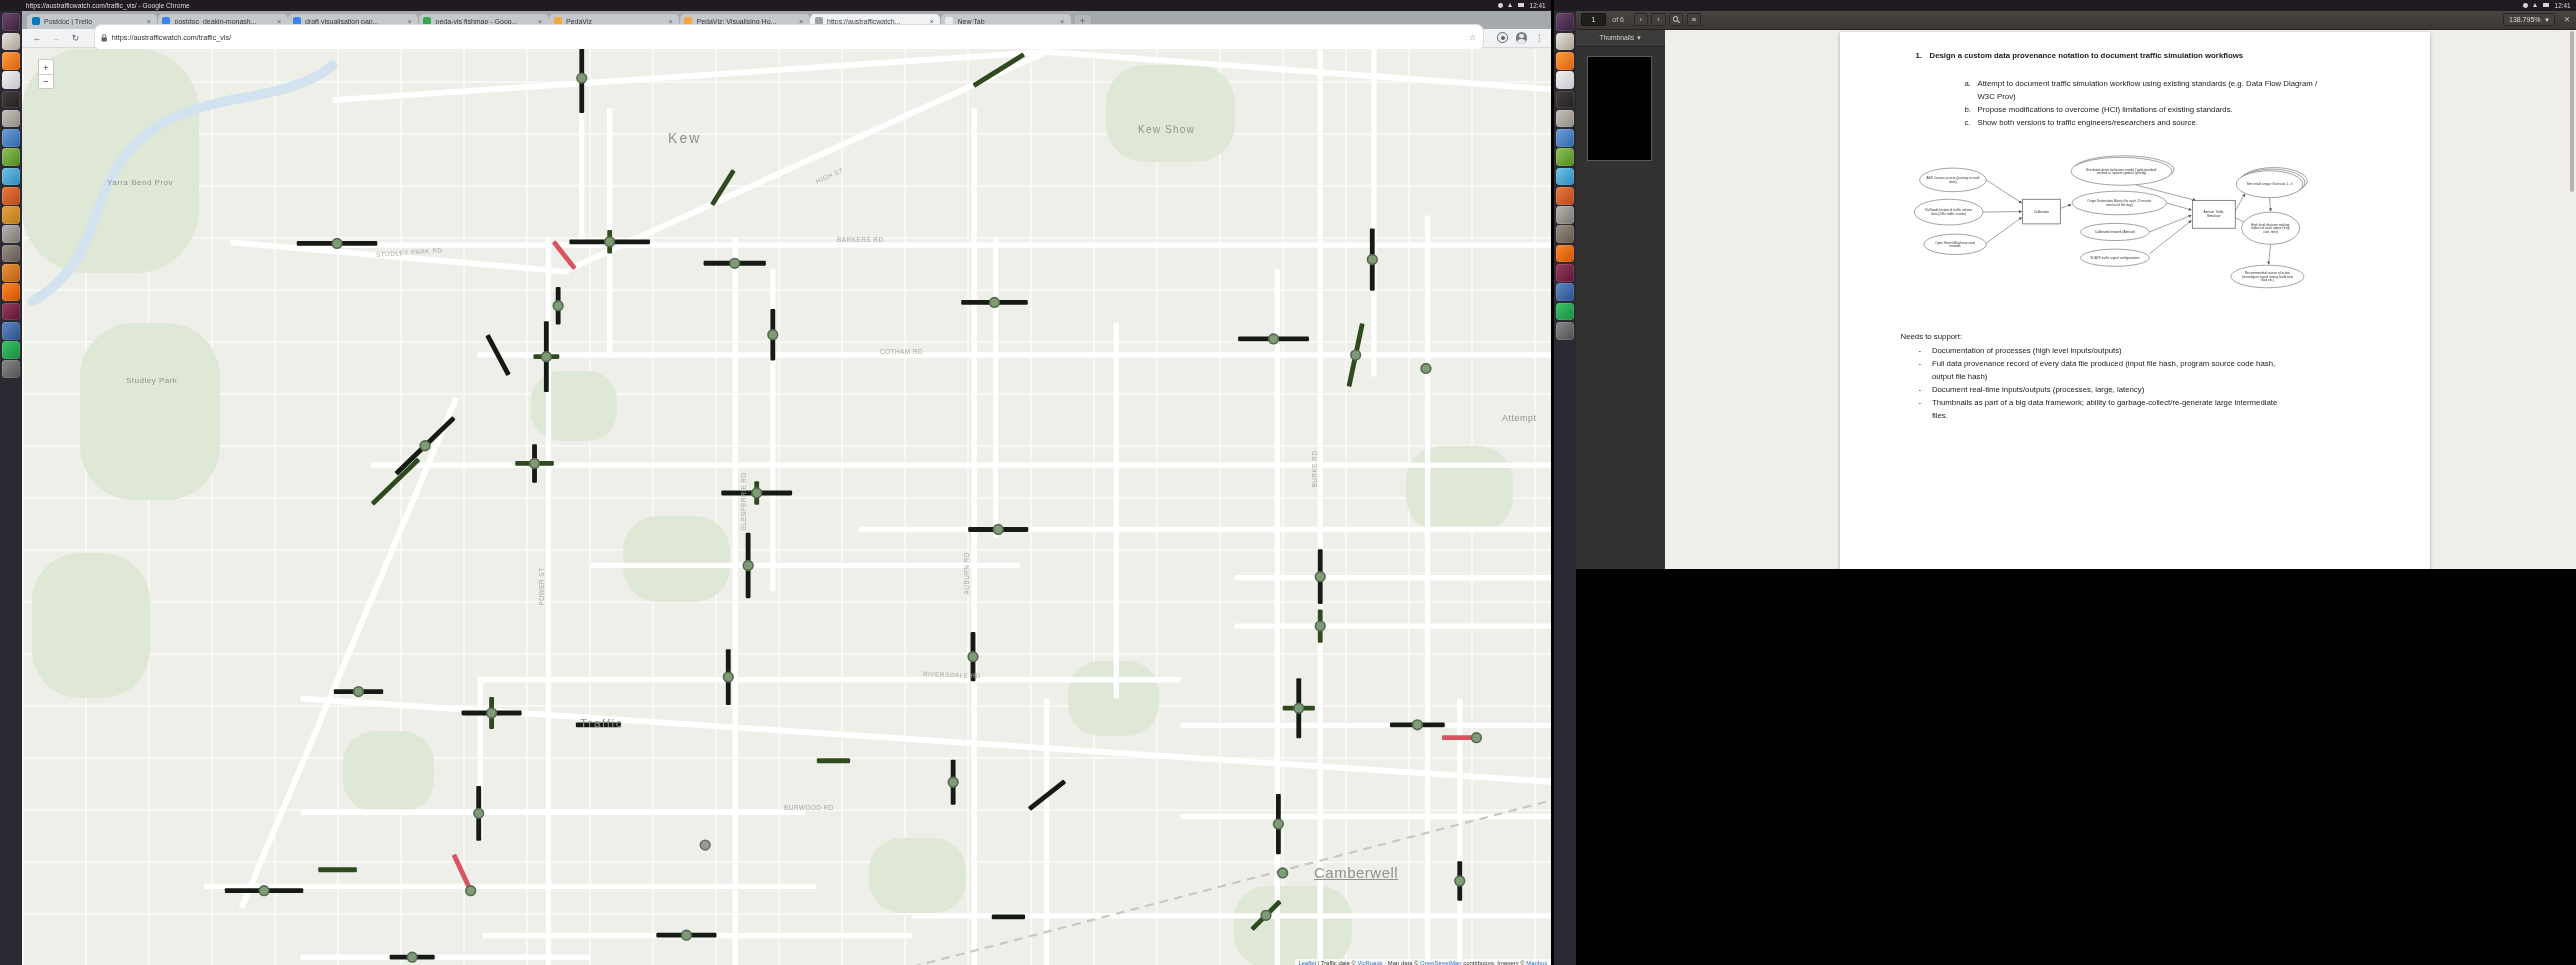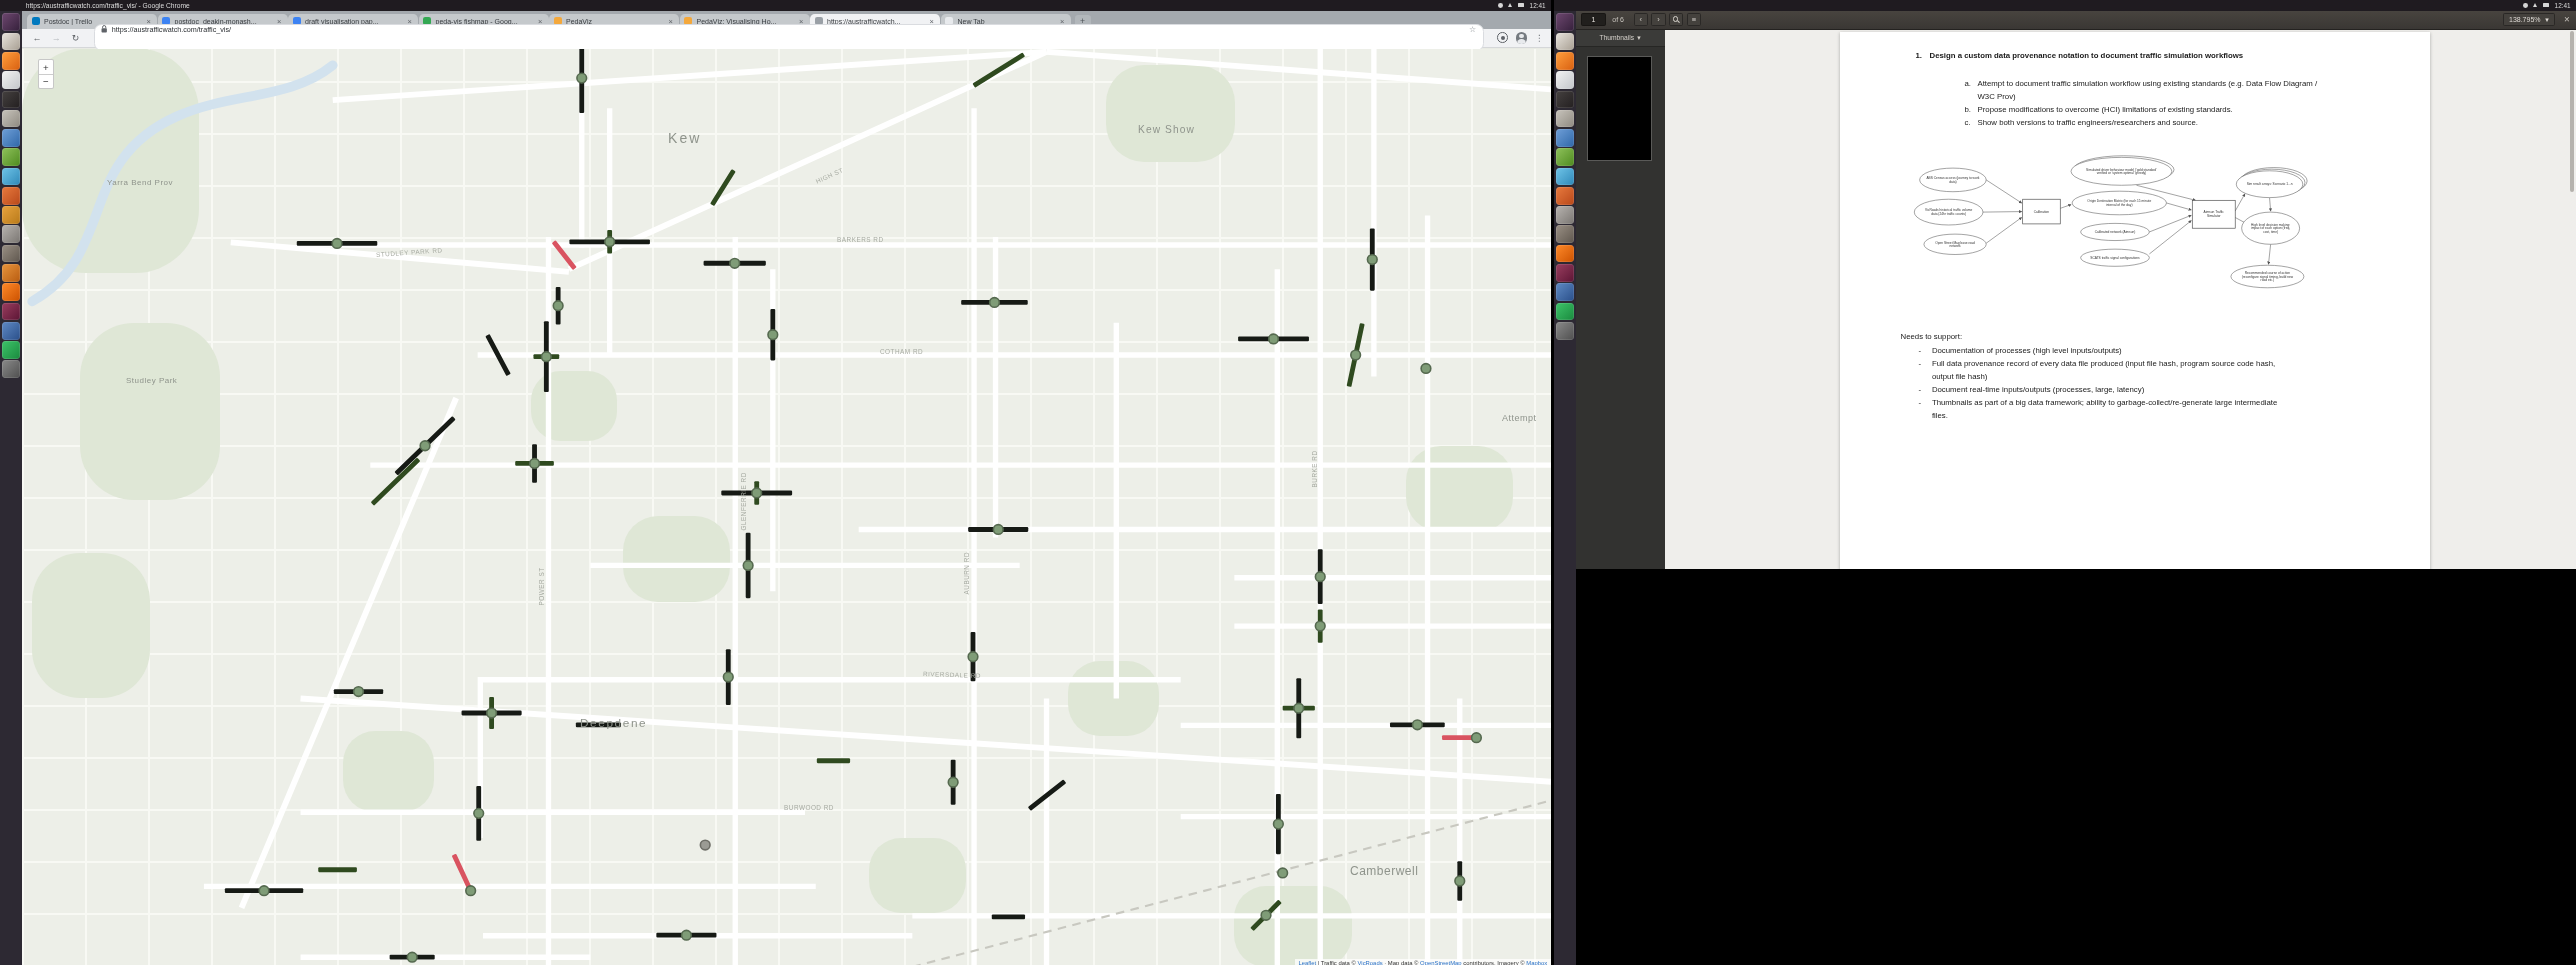--- a/index.html
+++ b/index.html
@@ -25,21 +25,21 @@
   .tabstrip{position:absolute;left:0;top:0;width:100%;height:18px;background:#a4a9ae;display:flex;align-items:flex-end;padding-left:5.4px;}
   .tab{position:relative;width:130px;height:14.5px;background:#c5c9cc;border-radius:4.8px 4.8px 0 0;margin-right:0.5px;display:flex;align-items:center;padding:0 4.3px;font-size:7px;color:#383c40;flex:none;}
   .tab.active{background:#f1f2f4;}
   .fav{width:8px;height:8px;border-radius:2.1px;flex:none;margin-right:4.3px;}
   .tlabel{flex:1;white-space:nowrap;overflow:hidden;}
   .tclose{flex:none;width:8.6px;text-align:center;color:#5f6368;font-size:7.5px;}
   .newtab{width:16px;height:13px;margin:0 0 1.1px 3.2px;border-radius:3.2px 3.2px 0 0;background:#b2b7bb;color:#4c5156;font-size:8.6px;display:flex;align-items:center;justify-content:center;flex:none;}
   .toolbar{position:absolute;left:0;top:18px;width:100%;height:19.3px;background:#f1f2f4;border-bottom:0.5px solid #d5d7d9;display:flex;align-items:center;padding:0 7.5px;}
   .navbtn{width:15px;height:15px;border-radius:50%;display:flex;align-items:center;justify-content:center;font-size:9px;color:#5a5e62;margin-right:4.3px;flex:none;}
   .navbtn.fwd{color:#b4b8bc;}
-  .urlbar{flex:1;height:27px;background:#fff;border:0.5px solid #dadce0;border-radius:7.5px;display:flex;padding:0 6.4px;margin:0 6.4px;}
+  .urlbar{flex:1;height:27px;background:#fff;border:0.5px solid #dadce0;border-radius:7.5px;display:flex;align-items:center;padding:0 6.4px;margin:0 6.4px;}
   .urltext{font-size:7.2px;color:#2b2f33;margin-left:4.3px;flex:1;white-space:nowrap;overflow:hidden;}
   .star{color:#80868b;font-size:8px;flex:none;}
   .tbicon{flex:none;margin-left:7.5px;}
   .gear{width:10.7px;height:10.7px;border:1.1px solid #5f6368;border-radius:50%;position:relative;}
   .gear::after{content:"";position:absolute;left:2.1px;top:2.1px;width:4.3px;height:4.3px;background:#5f6368;border-radius:50%;}
   .avatar{width:11.8px;height:11.8px;border-radius:50%;background:#757a80;position:relative;overflow:hidden;}
   .avatar::before{content:"";position:absolute;left:3.8px;top:2.1px;width:4.3px;height:4.3px;border-radius:50%;background:#e8eaed;}
   .avatar::after{content:"";position:absolute;left:1.6px;top:7px;width:8.6px;height:5.4px;border-radius:4.3px 4.3px 0 0;background:#e8eaed;}
   .kebab{color:#5f6368;font-size:8.6px;}
 
@@ -419,23 +419,23 @@
               <rect x="1223" y="1736.5" width="112" height="9" rx="2" fill="#161a15" transform="rotate(0 1279 1741)"></rect>
               <circle cx="1279" cy="1741" r="9" fill="#7f9c77" stroke="#55694f" stroke-width="3"></circle>
             </g>
             <g>
               <rect x="726" y="1777.5" width="84" height="9" rx="2" fill="#161a15" transform="rotate(0 768 1782)"></rect>
               <circle cx="768" cy="1782" r="9" fill="#7f9c77" stroke="#55694f" stroke-width="3"></circle>
             </g>
           </svg>
           <div class="plabel" style="left: 646px; top: 81px; font-size: 14px; letter-spacing: 2.1px;">Kew</div>
           <div class="plabel" style="left: 1116px; top: 75px; font-size: 10.2px; letter-spacing: 1.1px;">Kew Show</div>
-          <div class="plabel" style="left: 558px; top: 667px; font-size: 11.8px; letter-spacing: 1.6px;">Deepdene</div>
+          <div class="plabel" style="left: 558px; top: 667px; font-size: 11.8px; letter-spacing: 1.6px;">Traffic</div>
           <div class="plabel" style="left: 1480px; top: 364px; font-size: 9px; letter-spacing: 0.5px;">Attempt</div>
-          <div class="plabel" style="left: 1328px; top: 815px; font-size: 12px; letter-spacing: 0.5px;">Camberwell</div>
+          <div class="plabel" style="left: 1292px; top: 815px; font-size: 15px; letter-spacing: 0.5px; text-decoration: underline;">Camberwell</div>
           <div class="plabel" style="left: 104px; top: 327px; font-size: 8px; letter-spacing: 0.5px;">Studley Park</div>
           <div class="plabel" style="left: 85px; top: 129px; font-size: 8px; letter-spacing: 0.5px;">Yarra Bend Prov</div>
           <div class="slabel" style="left: 815px; top: 187px; transform: rotate(0deg);">BARKERS RD</div>
           <div class="slabel" style="left: 858px; top: 299px; transform: rotate(0deg);">COTHAM RD</div>
           <div class="slabel" style="left: 901px; top: 621px; transform: rotate(2deg);">RIVERSDALE RD</div>
           <div class="slabel" style="left: 762px; top: 755px; transform: rotate(0deg);">BURWOOD RD</div>
           <div class="slabel" style="left: 794px; top: 129px; transform: rotate(-24deg);">HIGH ST</div>
           <div class="slabel" style="left: 721px; top: 478px; transform: rotate(-90deg);">GLENFERRIE RD</div>
           <div class="slabel" style="left: 944px; top: 542px; transform: rotate(-90deg);">AUBURN RD</div>
           <div class="slabel" style="left: 1292px; top: 435px; transform: rotate(-90deg);">BURKE RD</div>

